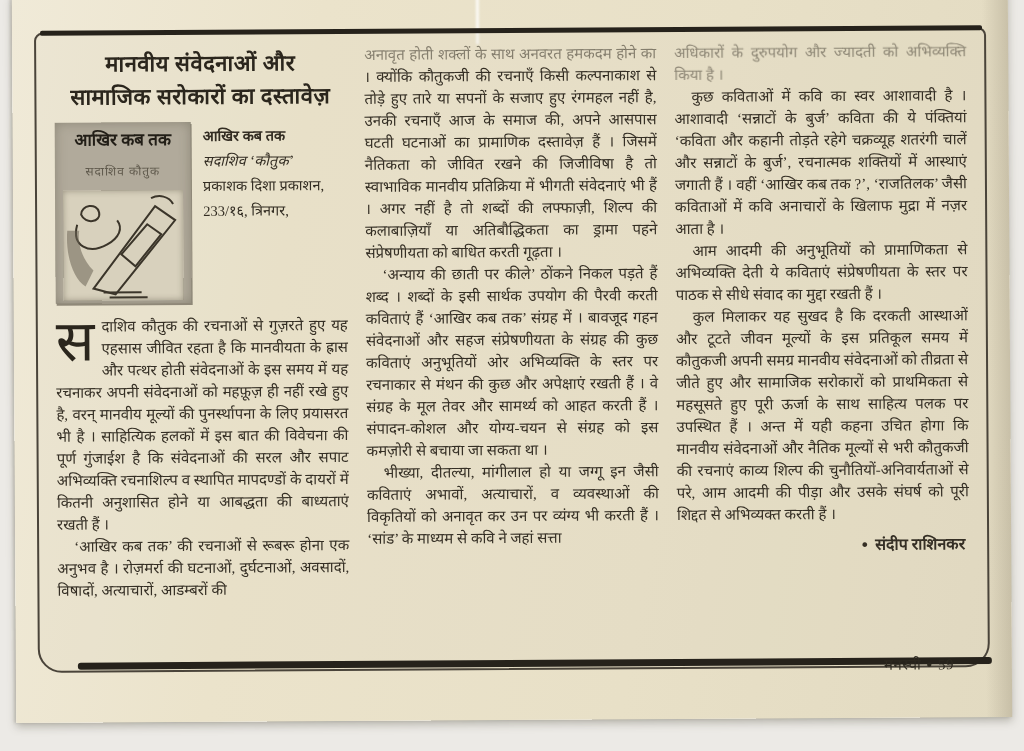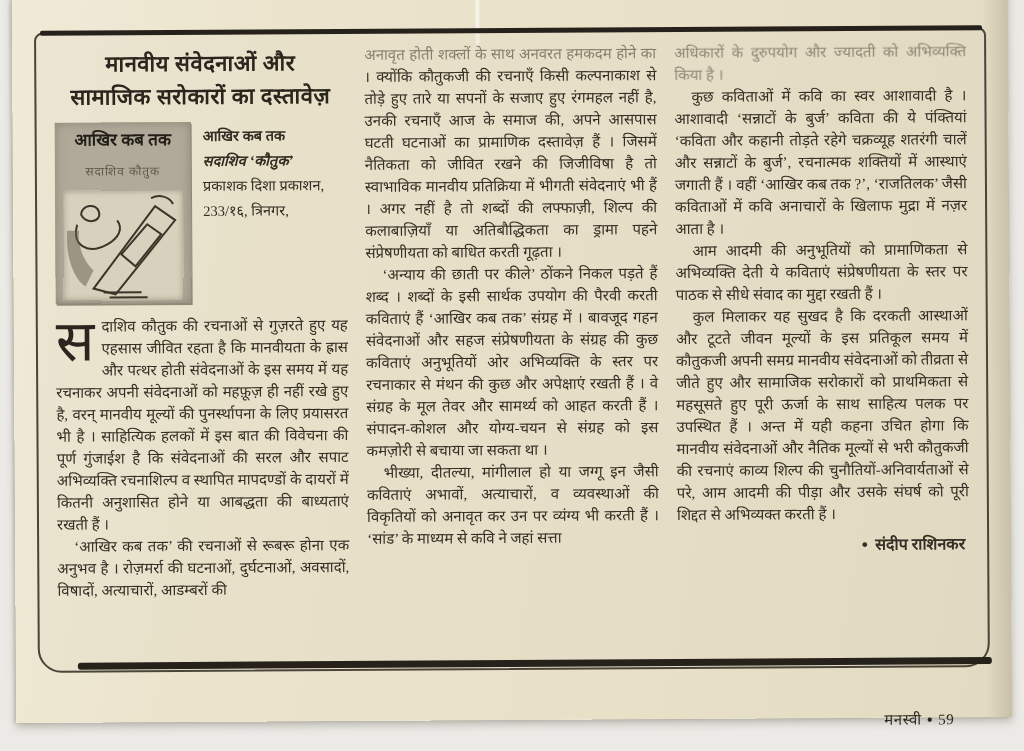--- a/index.html
+++ b/index.html
@@ -57,34 +57,34 @@
     padding-top:7px;
   }
   .cover-title{font-size:17px;font-weight:700;text-align:center;color:#221e17;}
   .cover-author{font-size:12px;text-align:center;color:#443e32;margin-top:9px;letter-spacing:1px;opacity:.75;}
   .cover-art{
     width:120px;height:110px;margin:8px auto 0;background:#d8d1bd;
     box-shadow:inset 0 0 6px rgba(60,55,40,.4);
   }
   .book-details{font-size:14.5px;line-height:25px;color:#332d23;padding-top:2px;}
   .bd-title{font-weight:700;}
-  .bd-author{font-weight:700;font-style:italic;}
+  .bd-author{font-weight:400;font-style:italic;}
   .p-indent{text-indent:17px;}
   .dropcap{
     float:left;font-size:57px;line-height:42px;padding:5px 7px 0 0;
     color:#2b261d;font-weight:400;
   }
   .faded{color:rgba(53,47,37,.5);filter:blur(.35px);}
   .fade-first::first-line{color:rgba(53,47,37,.55);}
   .author-credit{
     text-align:right;font-weight:700;font-size:16px;margin-top:8px;padding-right:4px;
   }
   .author-credit .bullet{font-size:11px;vertical-align:2px;margin-right:7px;}
   .page-footer{
-    position:absolute;right:58px;top:719px;font-size:15px;color:#2d2920;z-index:5;
+    position:absolute;right:58px;top:664px;font-size:15px;color:#2d2920;z-index:5;
     letter-spacing:.5px;
   }
   .page-footer .bullet{font-size:10px;vertical-align:2px;margin:0 5px;}
   .sketch{stroke:#3b352a;stroke-width:2;fill:none;}
 </style>
 </head>
 <body>
 
 <div class="paper">
   <div class="crease"></div>

